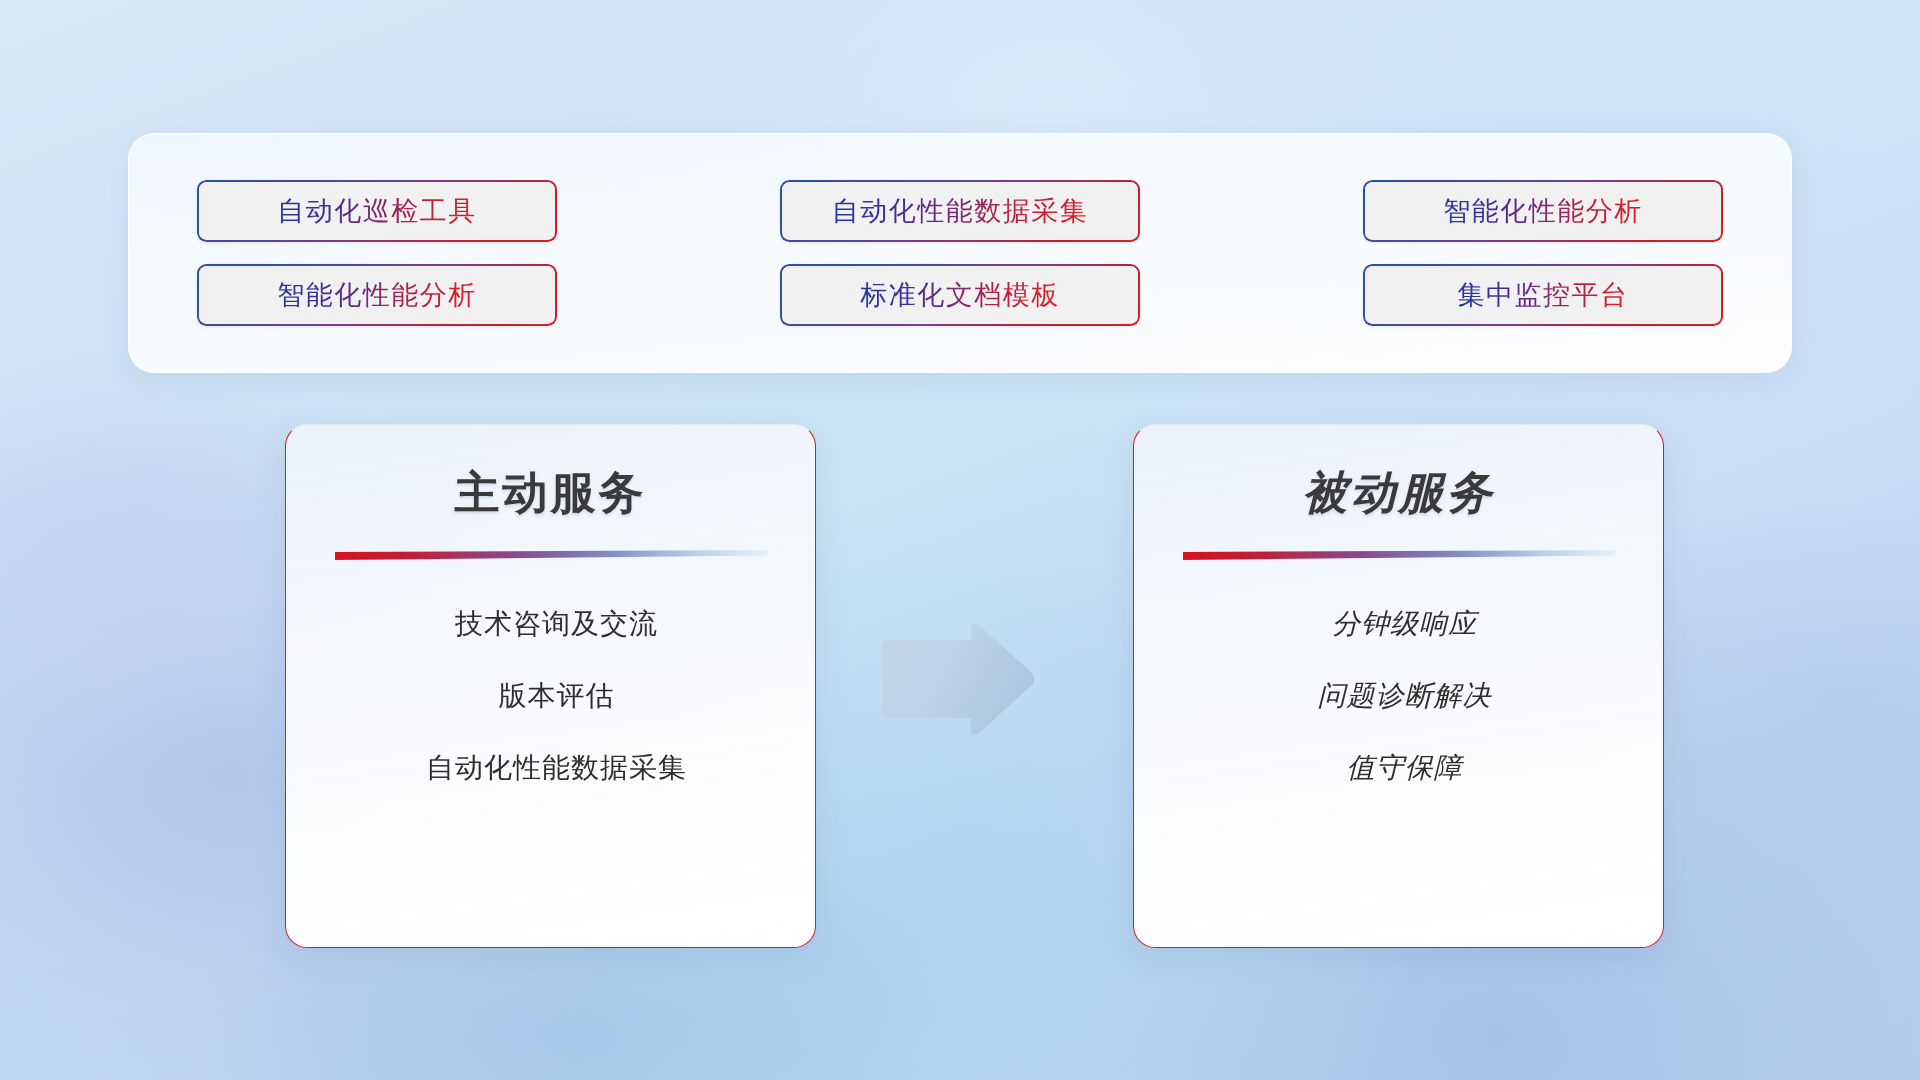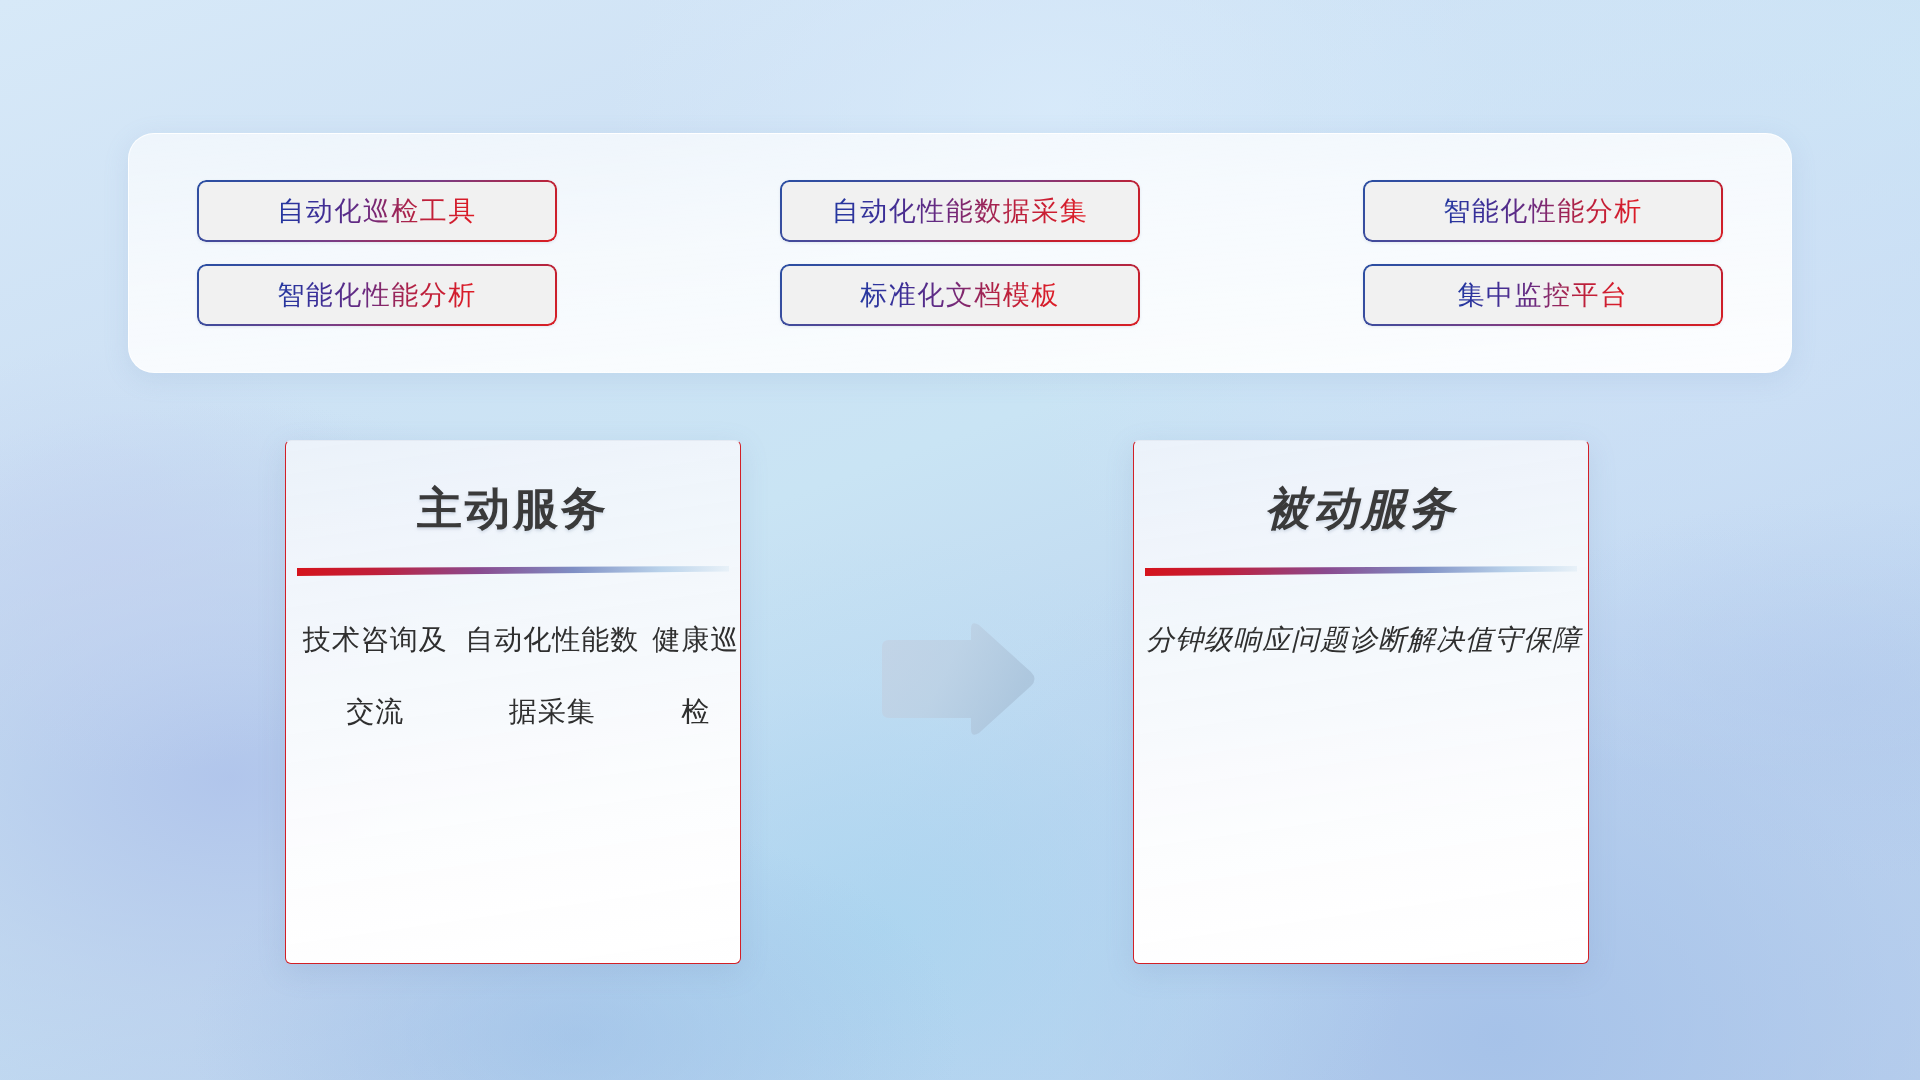--- a/index.html
+++ b/index.html
@@ -96,24 +96,24 @@
     -webkit-background-clip: text;
             background-clip: text;
     -webkit-text-fill-color: transparent;
     color: transparent;
     white-space: nowrap;
   }
 
   
   .service-card {
     position: absolute;
-    top: 440px;
-    width: 456px;
+    top: 424px;
+    width: 531px;
     height: 524px;
-    border-radius: 6px;
+    border-radius: 22px;
     background: linear-gradient(172deg, rgba(238,243,250,0.92) 0%, rgba(246,249,252,0.96) 38%, rgba(253,253,254,0.99) 72%, #ffffff 100%);
     border: 1.6px solid #d22027;
     border-top-color: rgba(225,232,242,0.9);
     box-shadow: 0 8px 28px rgba(110,140,185,0.18);
     overflow: hidden;
   }
   #card-active  { left: 285px; }
   #card-passive { left: 1133px; font-style: italic; }
 
   .card-title {
@@ -130,21 +130,21 @@
     margin: 27px auto 0;
     width: 432px;
     height: 10px;
   }
   .card-rule svg { display: block; width: 100%; height: 100%; }
 
   .card-list {
     margin-top: 28px;
     list-style: none;
     display: flex;
-    flex-direction: row;
+    flex-direction: column;
     margin-left: 12px;
   }
   .card-list li {
     height: 72px;
     line-height: 72px;
     text-align: center;
     font-size: 28px;
     color: #2f2f2f;
     letter-spacing: 1px;
   }
@@ -206,22 +206,22 @@
           <stop offset="0.84" stop-color="#b9d2ea"></stop>
           <stop offset="1" stop-color="#e8f1f8"></stop>
         </linearGradient>
       </defs>
       <path d="M0 2 L432 0 L432 5.5 L0 10 Z" fill="url(#ruleGradA)"></path>
     </svg>
   </div>
 
   <ul class="card-list">
     <li>技术咨询及交流</li>
+    <li>版本评估</li>
     <li>自动化性能数据采集</li>
-    <li>健康巡检</li>
   </ul>
 </section>
 
 <div id="flow-arrow">
   <svg viewBox="0 0 162 120" aria-hidden="true">
     <defs>
       <linearGradient id="arrowGrad" x1="0" y1="0" x2="1" y2="0.35">
         <stop offset="0" stop-color="#c3d2e4" stop-opacity="0.78"></stop>
         <stop offset="0.5" stop-color="#bccfe2" stop-opacity="0.74"></stop>
         <stop offset="1" stop-color="#aac3da" stop-opacity="0.82"></stop>

